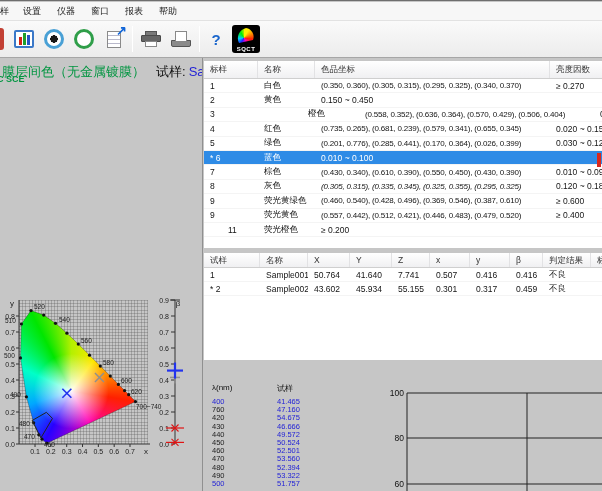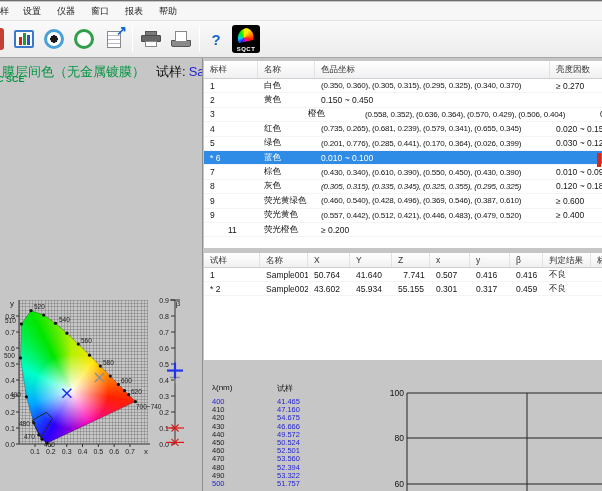--- a/index.html
+++ b/index.html
@@ -352,21 +352,21 @@
           <div class="th" style="width: 40px;">y</div>
           <div class="th" style="width: 33px;">β</div>
           <div class="th" style="width: 48px;">判定结果</div>
           <div class="th" style="width: 32px;">标样</div>
         </div>
         <div class="tr">
           <div class="td" style="width: 56px;">1</div>
           <div class="td" style="width: 48px;">Sample001</div>
           <div class="td" style="width: 42px;">50.764</div>
           <div class="td" style="width: 42px;">41.640</div>
-          <div class="td" style="width: 38px; text-align: center;">7.741</div>
+          <div class="td" style="width: 38px;">7.741</div>
           <div class="td" style="width: 40px;">0.507</div>
           <div class="td" style="width: 40px;">0.416</div>
           <div class="td" style="width: 33px;">0.416</div>
           <div class="td" style="width: 48px;">不良</div>
           <div class="td" style="width: 32px;"></div>
         </div>
         <div class="tr">
           <div class="td" style="width: 56px;">* 2</div>
           <div class="td" style="width: 48px;">Sample002</div>
           <div class="td" style="width: 42px;">43.602</div>
@@ -386,21 +386,21 @@
     <div class="spec-head">
       <span class="sh-nm">λ(nm)</span>
       <span class="sh-sample">试样</span>
     </div>
     <div class="spec-rows" id="specRows">
         <div class="srow">
           <span class="snm blue">400</span>
           <span class="sval">41.465</span>
         </div>
         <div class="srow">
-          <span class="snm">410</span>
+          <span class="snm">760</span>
           <span class="sval">47.160</span>
         </div>
         <div class="srow">
           <span class="snm">420</span>
           <span class="sval">54.675</span>
         </div>
         <div class="srow">
           <span class="snm">430</span>
           <span class="sval">46.666</span>
         </div>

